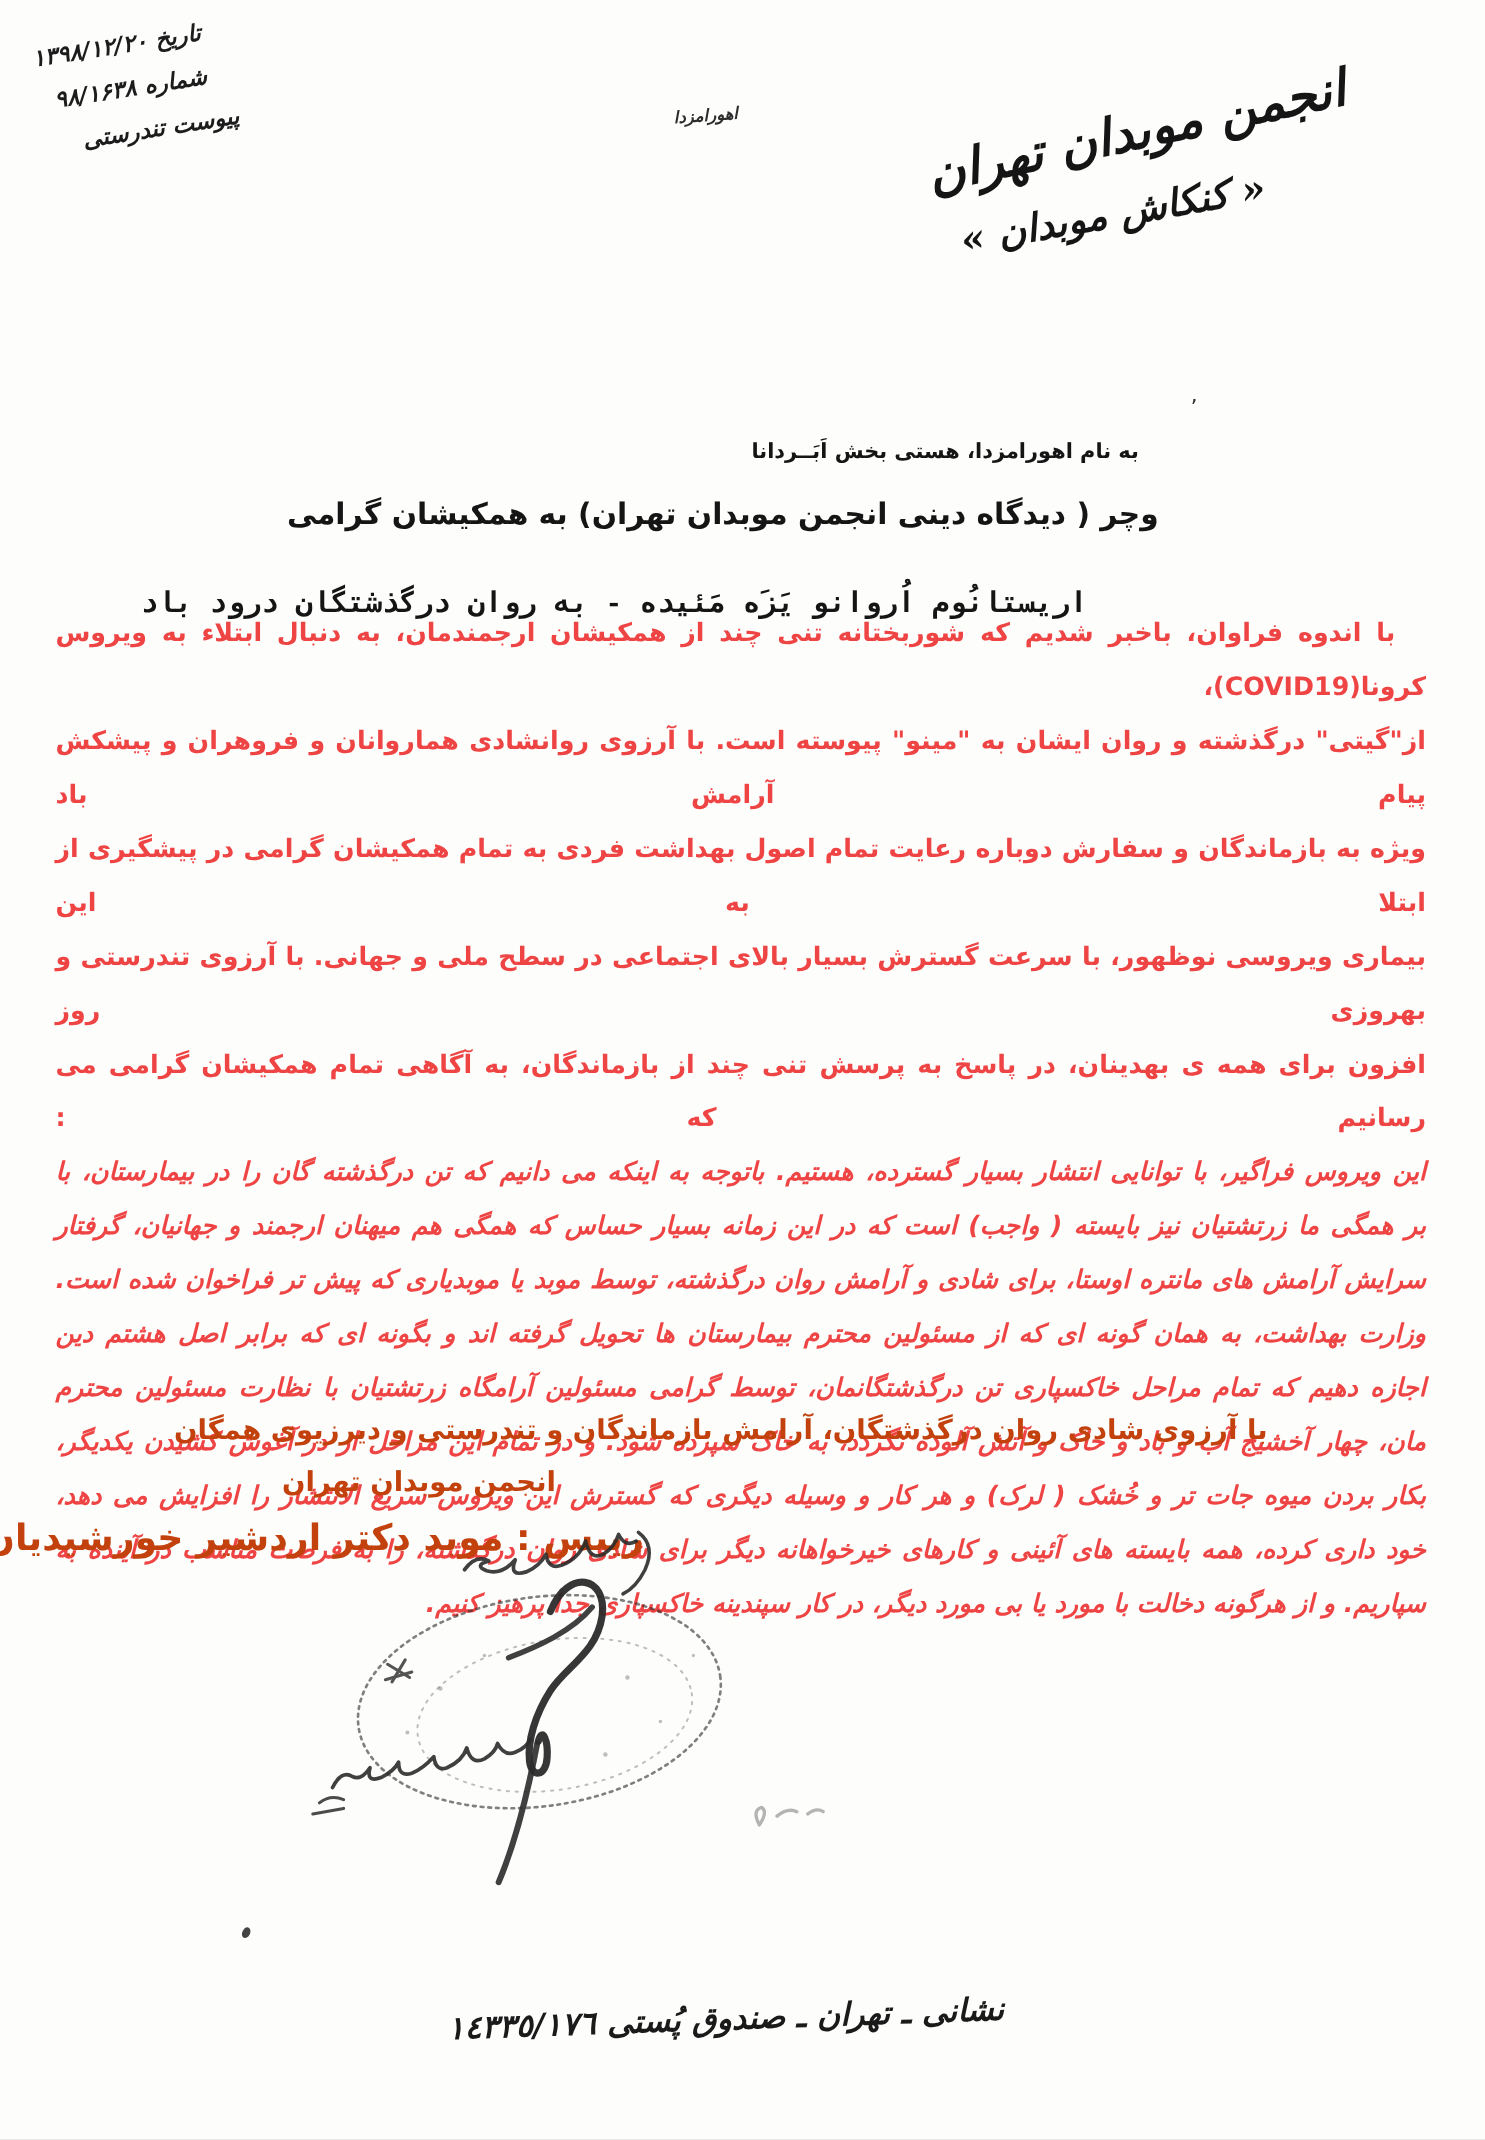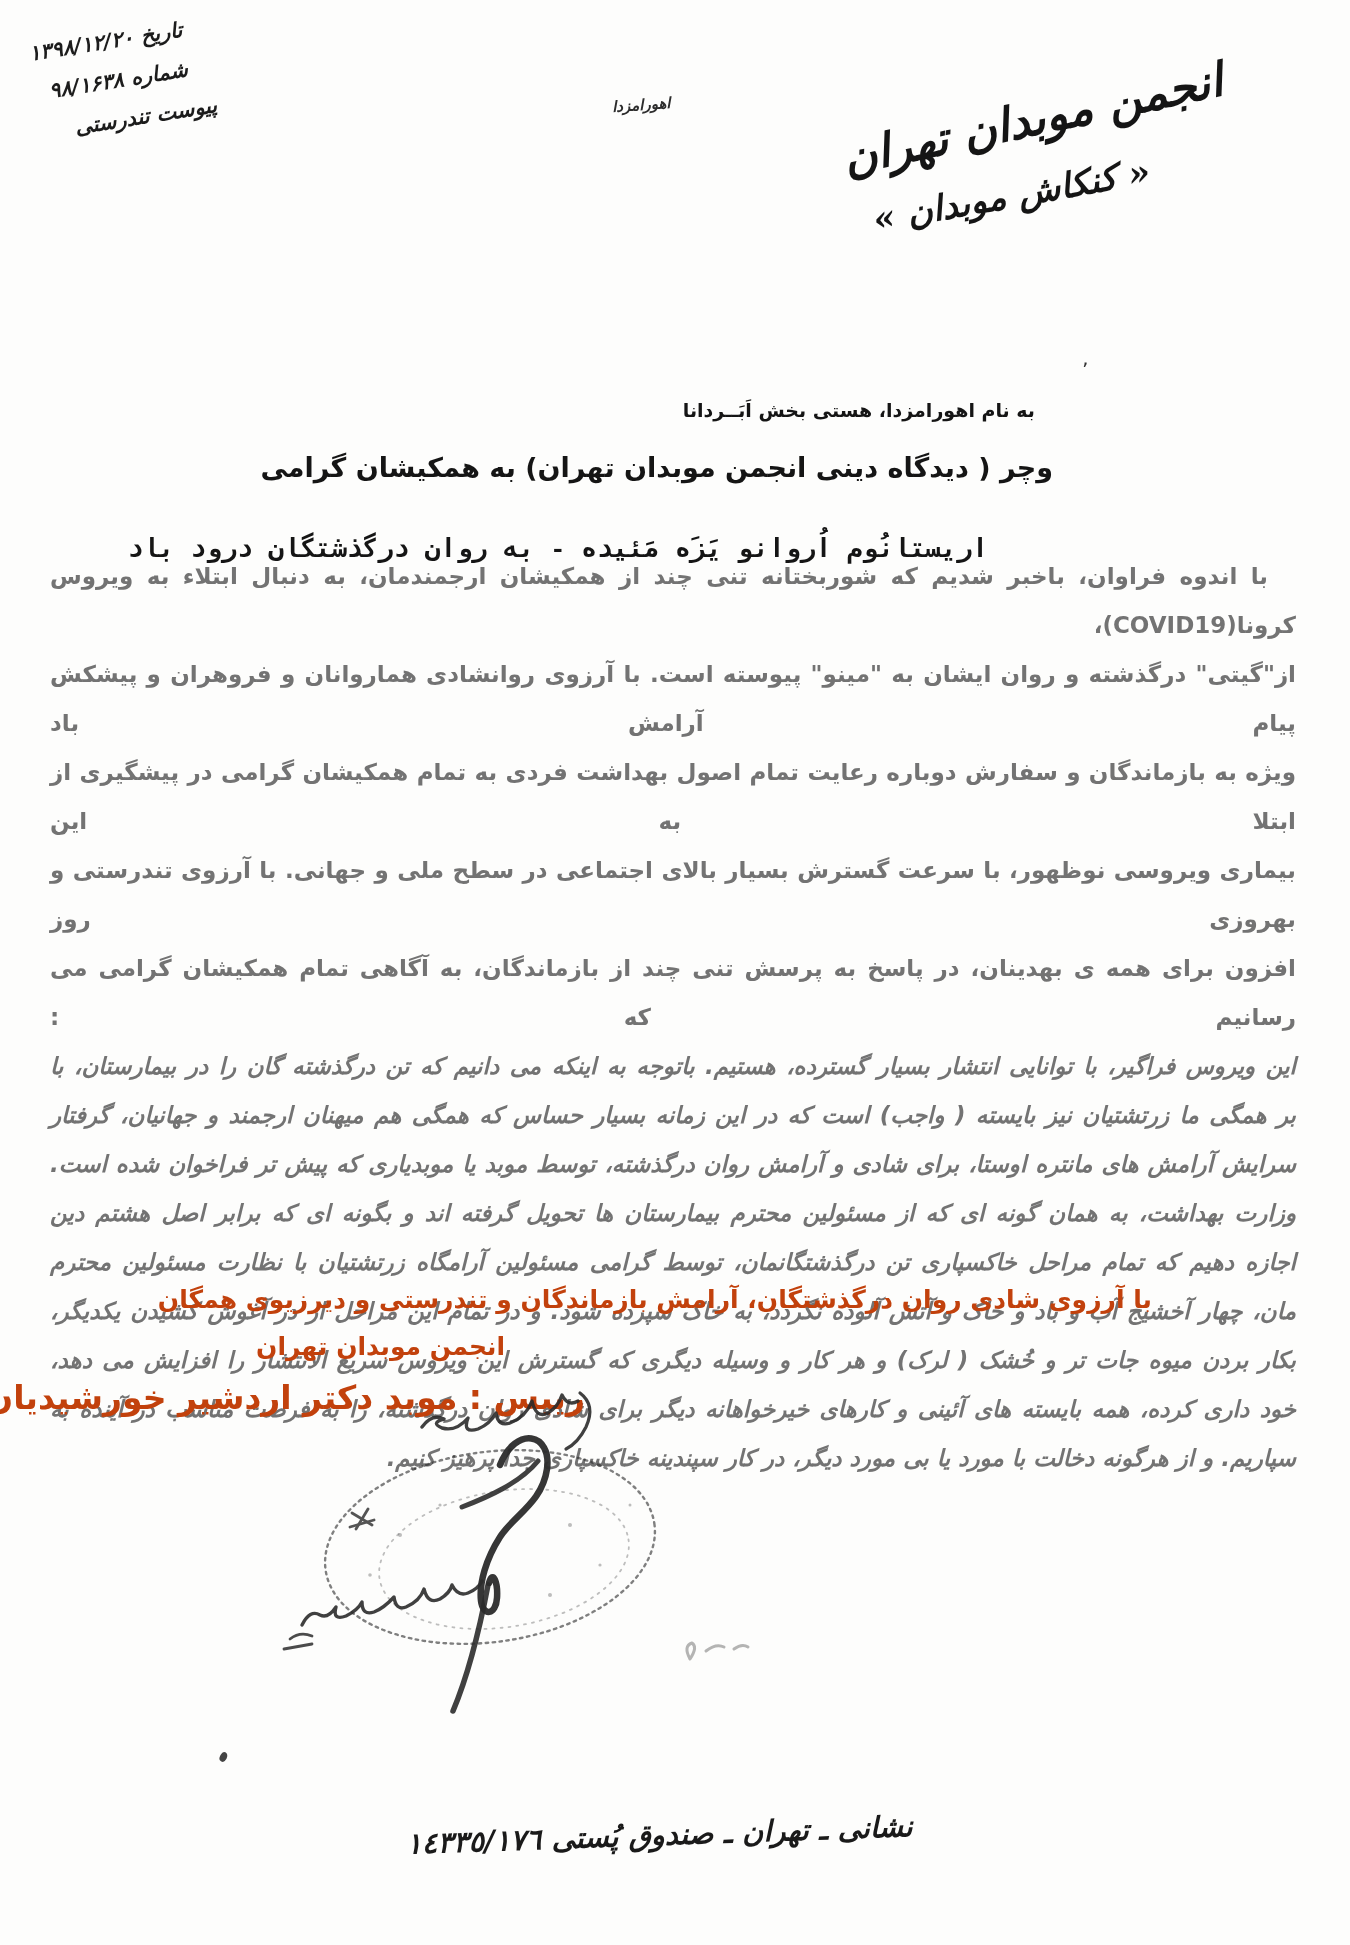--- a/index.html
+++ b/index.html
@@ -36,21 +36,21 @@
   
   .hl{position:absolute;white-space:nowrap;font-weight:bold;}
   .hl1{right:315px;top:399px;font-size:19px;}
   .hl2{right:297px;top:452px;font-size:27px;text-align:right;}
   .hl3{right:362px;top:533px;font-size:26px;font-family:Liberation Mono, monospace;}
   .ink-comma{position:absolute;left:1082px;top:358px;font-size:20px;color:#333;}
   
   .body-text{position:absolute;right:54px;left:50px;top:552px;}
   .bline{
     text-align:justify;text-align-last:justify;min-height:49px;line-height:49px;
-    font-size:23px;font-weight:bold;color:#737373;
+    font-size:23px;font-weight:bold;color:#ef4444;
   }
   .bline.indent{text-indent:28px;}
   .bline.ital{font-style:italic;}
   .bline.endline{text-align-last:right;}
   
   .close-line{position:absolute;white-space:nowrap;font-weight:bold;color:#c2410c;}
   .c1{right:198px;top:1285px;font-size:25px;}
   .c2{right:845px;top:1332px;font-size:25px;}
   .c3{right:765px;top:1378px;font-size:33px;}
   

